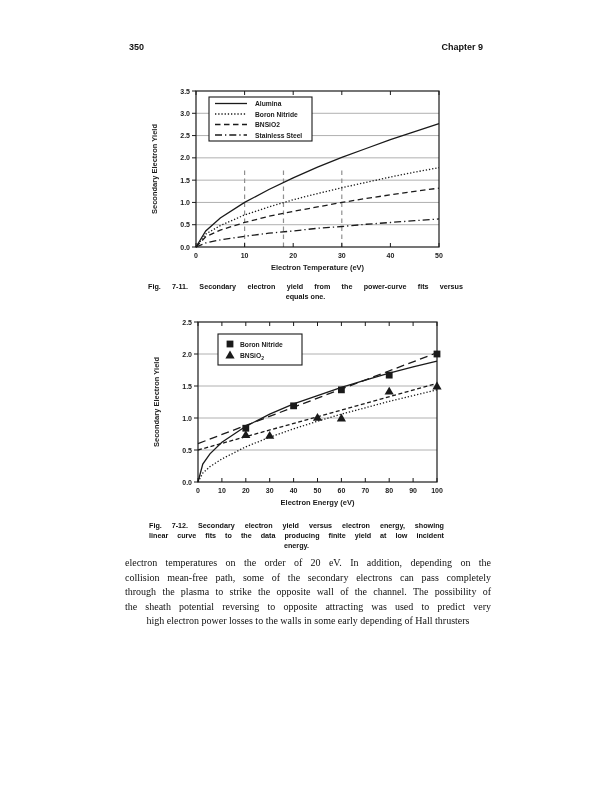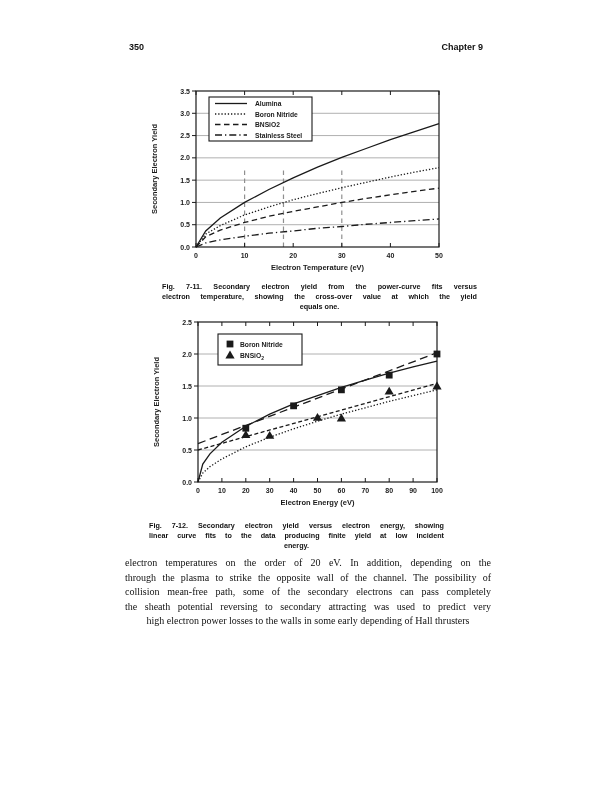--- a/index.html
+++ b/index.html
@@ -90,23 +90,22 @@
         <text x="115" y="22" class="legend-label"><tspan>Alumina</tspan></text>
         <line x1="75" x2="107" y1="30" y2="30" stroke="#1a1a1a" stroke-width="1.3" stroke-dasharray="1.3 1.9"></line>
         <text x="115" y="32.5" class="legend-label"><tspan>Boron Nitride</tspan></text>
         <line x1="75" x2="107" y1="40.5" y2="40.5" stroke="#1a1a1a" stroke-width="1.3" stroke-dasharray="5.5 3.5"></line>
         <text x="115" y="43" class="legend-label"><tspan>BNSiO2</tspan></text>
         <line x1="75" x2="107" y1="51" y2="51" stroke="#1a1a1a" stroke-width="1.3" stroke-dasharray="7 3 1.3 3"></line>
         <text x="115" y="53.5" class="legend-label"><tspan>Stainless Steel</tspan></text>
       </g>
     </svg>
 
-  <div class="caption" style="left:162px;top:282px;width:315px">
+  <div class="caption" style="left:148px;top:282px;width:315px">
     <div class="jl">Fig. 7-11. Secondary electron yield from the power-curve fits versus</div>
-    <div class="jl">electron temperature, showing the cross-over value at which the yield</div>
     <div class="ll">equals one.</div>
   </div>
 
   <svg id="chart2" class="chart" style="left:140px;top:320px" width="325" height="196">
       <g>
         <line x1="58" x2="297" y1="130" y2="130" stroke="#b0b0b0" stroke-width="1"></line>
         <line x1="58" x2="297" y1="98" y2="98" stroke="#b0b0b0" stroke-width="1"></line>
         <line x1="58" x2="297" y1="66" y2="66" stroke="#b0b0b0" stroke-width="1"></line>
         <line x1="58" x2="297" y1="34" y2="34" stroke="#b0b0b0" stroke-width="1"></line>
       </g>
@@ -189,19 +188,19 @@
     </svg>
 
   <div class="caption" style="left:149px;top:521px;width:295px">
     <div class="jl">Fig. 7-12. Secondary electron yield versus electron energy, showing</div>
     <div class="jl">linear curve fits to the data producing finite yield at low incident</div>
     <div class="ll">energy.</div>
   </div>
 
   <div class="bodytext" style="left:125px;top:556px;width:366px">
     <div class="jl">electron temperatures on the order of 20 eV. In addition, depending on the</div>
+    <div class="jl">collision mean-free path, some of the secondary electrons can pass completely</div>
     <div class="jl">through the plasma to strike the opposite wall of the channel. The possibility of</div>
-    <div class="jl">collision mean-free path, some of the secondary electrons can pass completely</div>
-    <div class="jl">the sheath potential reversing to secondary attracting was used to predict very</div>
+    <div class="jl">the sheath potential reversing to opposite attracting was used to predict very</div>
     <div class="ll">high electron power losses to the walls in some early depending of Hall thrusters</div>
   </div>
 
 </div>
 
 </body></html>

